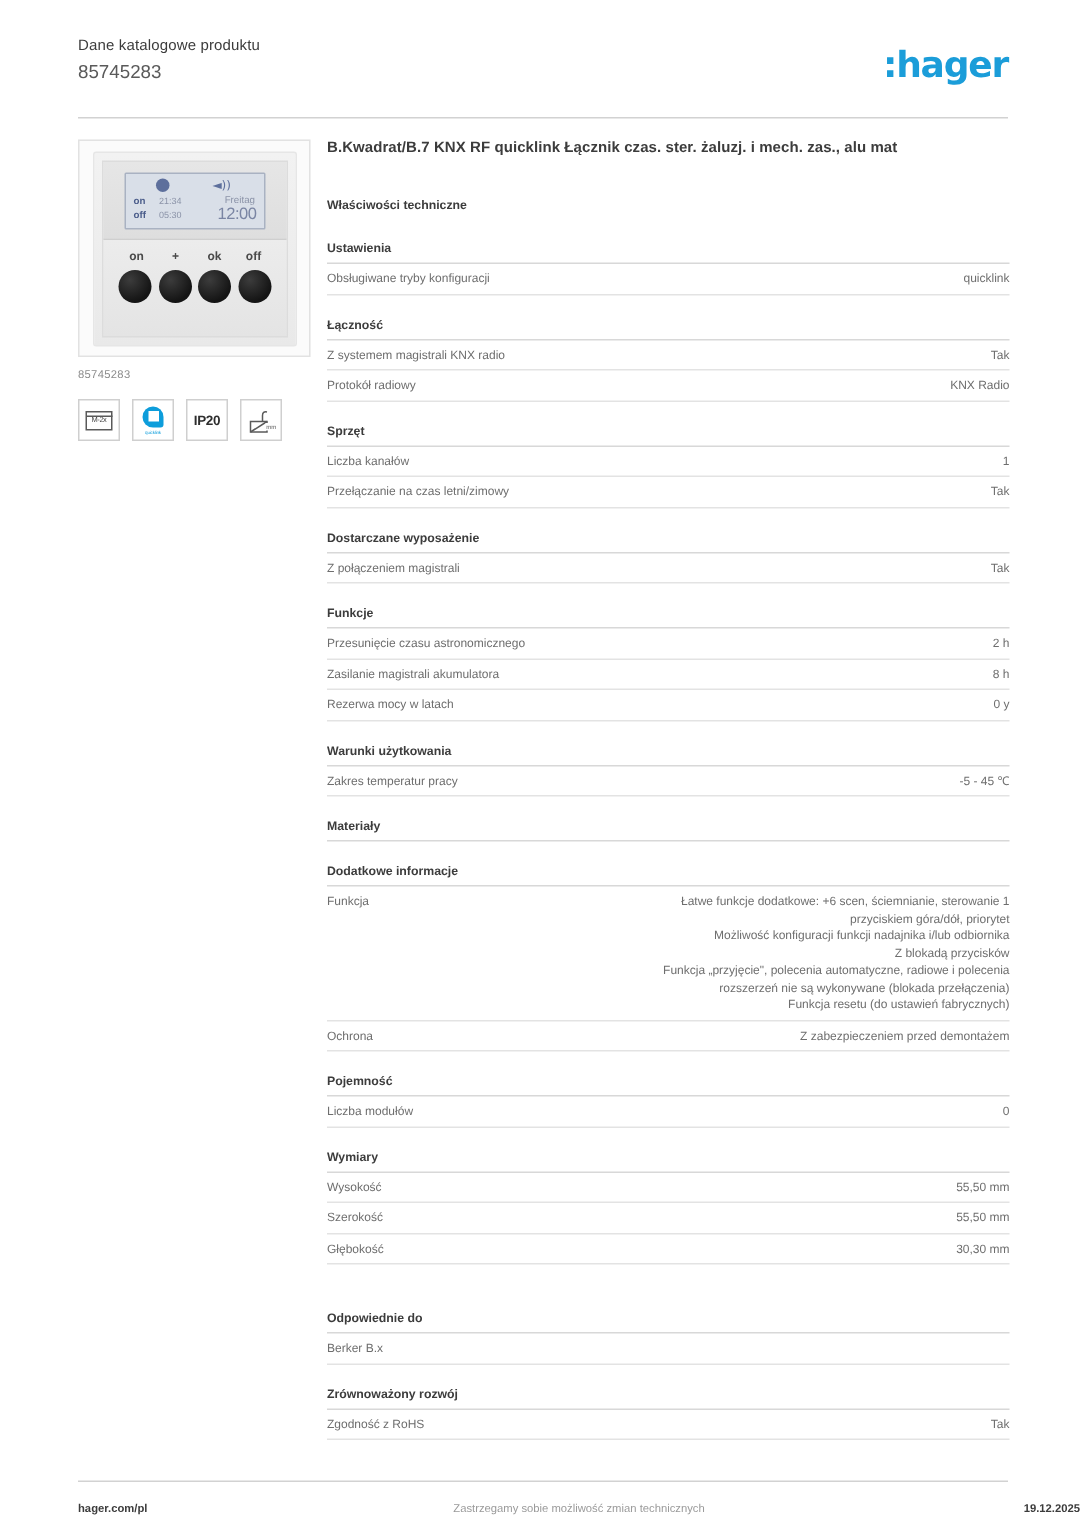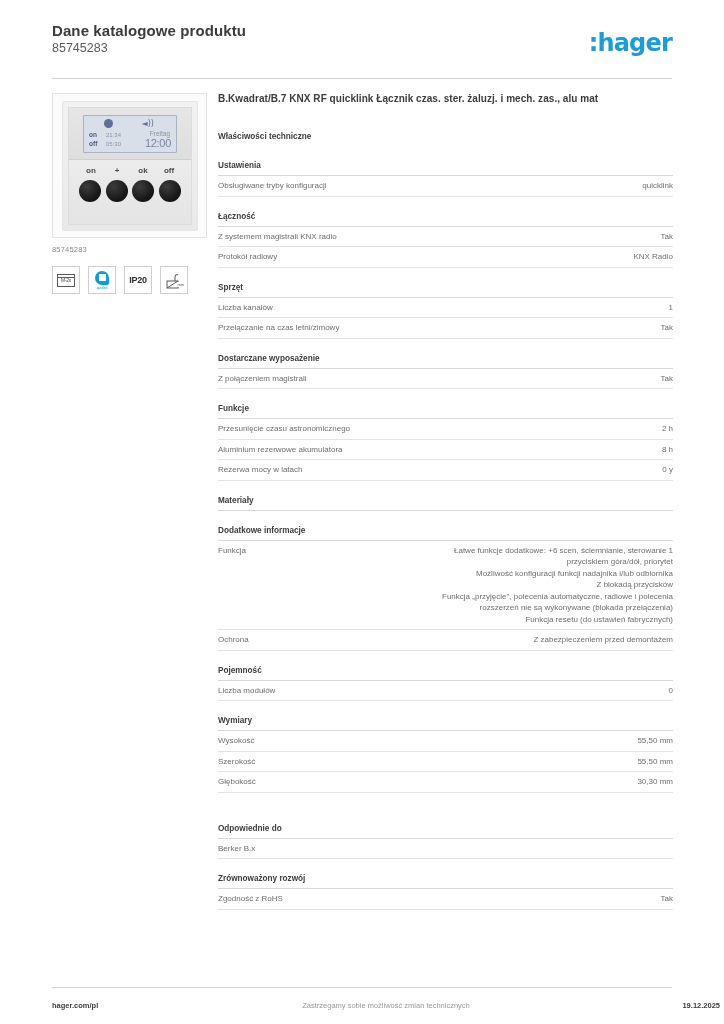--- a/index.html
+++ b/index.html
@@ -23,22 +23,22 @@
 
   
   .header {
     position: absolute;
     left: 52px;
     top: 22px;
     width: 620px;
     height: 52px;
   }
   .header-title {
-    font-size: 15px;
-    font-weight: bold;
+    font-size: 10px;
+    font-weight: normal;
     color: #3c3c3c;
     letter-spacing: 0.1px;
     line-height: 17px;
   }
   .header-subtitle {
     font-size: 12.5px;
     font-weight: normal;
     color: #5a5a5a;
     line-height: 16px;
     margin-top: 1px;
@@ -474,26 +474,33 @@
             <div class="spec-value">Tak</div>
           </div>
         </div>
         <div class="spec-section">
           <div class="spec-header">Funkcje</div>
           <div class="spec-row">
             <div class="spec-label">Przesunięcie czasu astronomicznego</div>
             <div class="spec-value">2 h</div>
           </div>
           <div class="spec-row">
-            <div class="spec-label">Aluminium rezerwowe akumulatora</div>
+            <div class="spec-label">Zasilanie magistrali akumulatora</div>
             <div class="spec-value">8 h</div>
           </div>
           <div class="spec-row">
             <div class="spec-label">Rezerwa mocy w latach</div>
             <div class="spec-value">0 y</div>
+          </div>
+        </div>
+        <div class="spec-section">
+          <div class="spec-header">Warunki użytkowania</div>
+          <div class="spec-row">
+            <div class="spec-label">Zakres temperatur pracy</div>
+            <div class="spec-value">-5 - 45 ℃</div>
           </div>
         </div>
         <div class="spec-section">
           <div class="spec-header">Materiały</div>
         </div>
         <div class="spec-section">
           <div class="spec-header">Dodatkowe informacje</div>
           <div class="spec-row">
             <div class="spec-label">Funkcja</div>
             <div class="spec-value">

